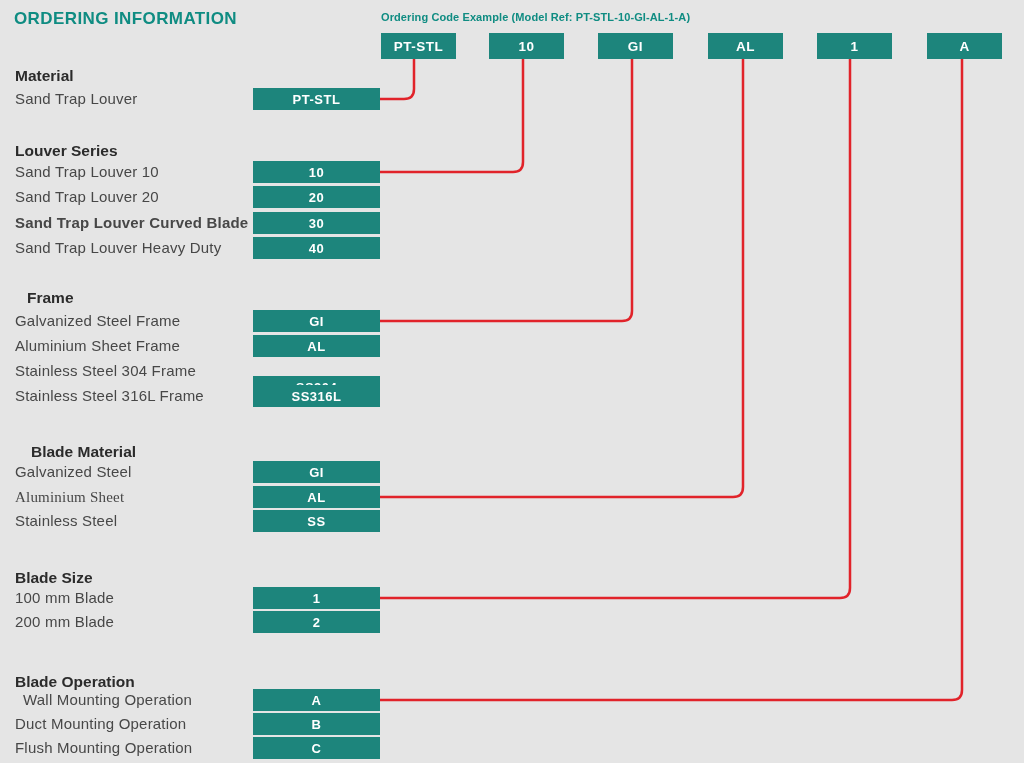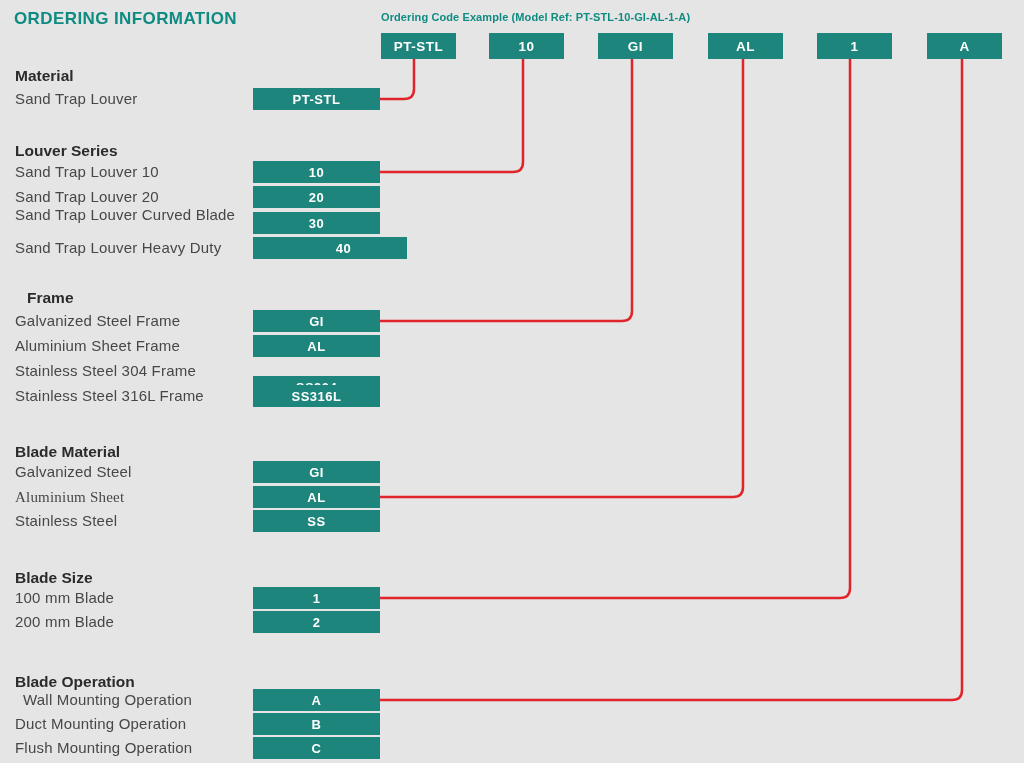--- a/index.html
+++ b/index.html
@@ -68,34 +68,34 @@
     <div class="code-box" style="left: 817px;">1</div>
     <div class="code-box" style="left: 927px;">A</div>
     <div class="section-heading" style="top: 66px;">Material</div>
     <div class="option-label" style="top: 88px;">Sand Trap Louver</div>
     <div class="option-box" style="top: 88px;">PT-STL</div>
     <div class="section-heading" style="top: 141px;">Louver Series</div>
     <div class="option-label" style="top: 161px;">Sand Trap Louver 10</div>
     <div class="option-box" style="top: 161px;">10</div>
     <div class="option-label" style="top: 186px;">Sand Trap Louver 20</div>
     <div class="option-box" style="top: 186px;">20</div>
-    <div class="option-label" style="top: 204px;">Sand Trap Louver Curved Blade</div>
+    <div class="option-label" style="top: 212px; font-weight: bold;">Sand Trap Louver Curved Blade</div>
     <div class="option-box" style="top: 212px;">30</div>
     <div class="option-label" style="top: 237px;">Sand Trap Louver Heavy Duty</div>
-    <div class="option-box" style="top: 237px; padding-left: 27px;">40</div>
+    <div class="option-box" style="top: 237px;">40</div>
     <div class="section-heading" style="top: 288px; margin-left: 12px;">Frame</div>
     <div class="option-label" style="top: 310px;">Galvanized Steel Frame</div>
     <div class="option-box" style="top: 310px;">GI</div>
     <div class="option-label" style="top: 335px;">Aluminium Sheet Frame</div>
     <div class="option-box" style="top: 335px;">AL</div>
     <div class="option-label" style="top: 360px;">Stainless Steel 304 Frame</div>
     <div class="option-box" style="top: 376px;">SS304</div>
     <div class="option-label" style="top: 385px;">Stainless Steel 316L Frame</div>
     <div class="option-box" style="top: 385px;">SS316L</div>
-    <div class="section-heading" style="top: 442px;">Blade Material</div>
+    <div class="section-heading" style="top: 442px; margin-left: 16px;">Blade Material</div>
     <div class="option-label" style="top: 461px;">Galvanized Steel</div>
     <div class="option-box" style="top: 461px;">GI</div>
     <div class="option-label" style="top: 486px; font-family: Liberation Serif, serif;">Aluminium Sheet</div>
     <div class="option-box" style="top: 486px;">AL</div>
     <div class="option-label" style="top: 510px;">Stainless Steel</div>
     <div class="option-box" style="top: 510px;">SS</div>
     <div class="section-heading" style="top: 568px;">Blade Size</div>
     <div class="option-label" style="top: 587px;">100 mm Blade</div>
     <div class="option-box" style="top: 587px;">1</div>
     <div class="option-label" style="top: 611px;">200 mm Blade</div>

